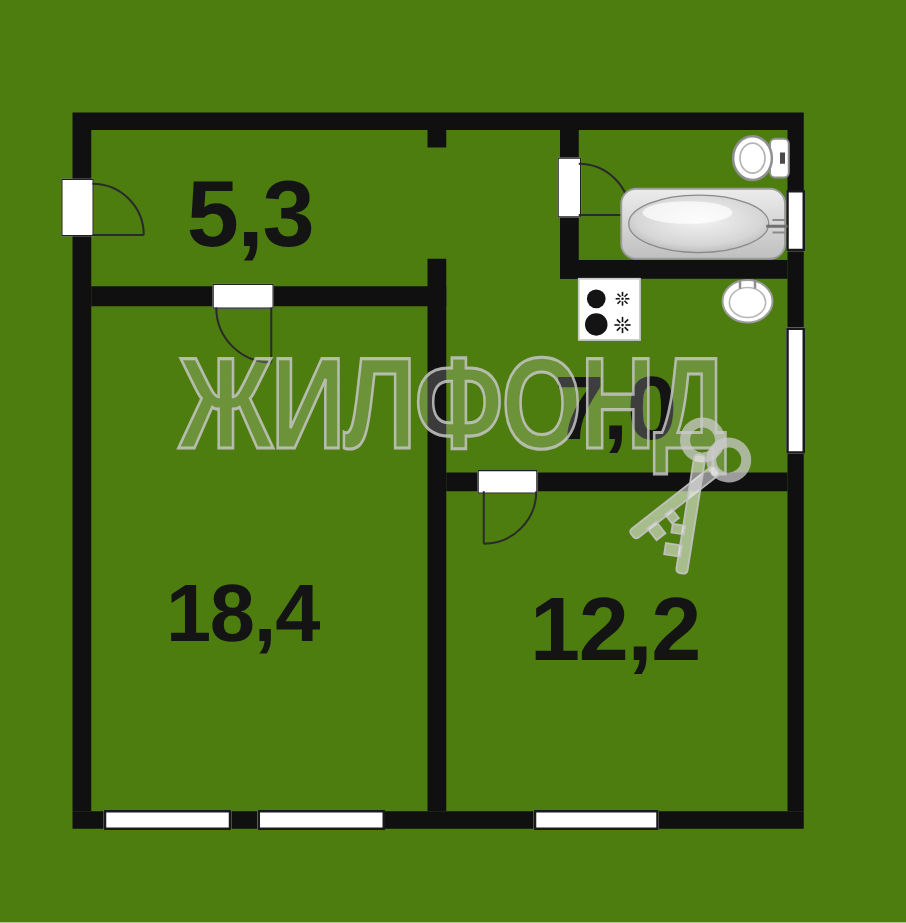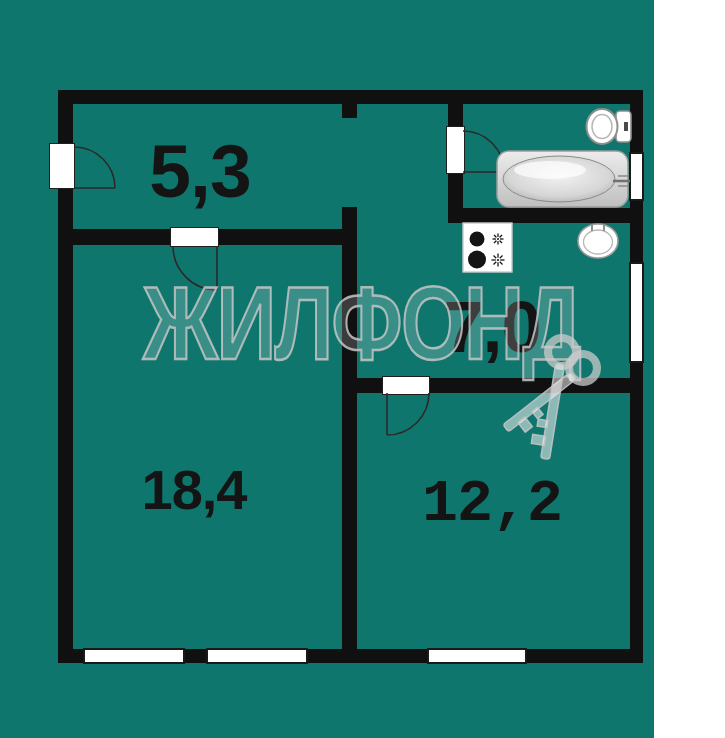--- a/index.html
+++ b/index.html
@@ -1,30 +1,30 @@
 <!DOCTYPE html>
 <html><head>
 <meta charset="utf-8">
 <style>
   html,body{margin:0;padding:0;background:#ffffff;}
   .plan-wrap{
-    position:relative;width:654px;height:738px;background:#0f766e;overflow:hidden;
+    position:relative;width:725px;height:738px;background:#4d7c0f;overflow:hidden;
     font-family:"Liberation Sans",sans-serif;
   }
   .wall{position:absolute;background:#101010;}
   .window{position:absolute;background:#ffffff;border:2px solid #1a1a1a;box-sizing:border-box;}
   .door-panel{position:absolute;background:#ffffff;border:1.5px solid #1f1f1f;box-sizing:border-box;z-index:6;}
   .room-label{
     position:absolute;transform:translate(-50%,-50%);
     font-weight:700;color:#141414;line-height:1;letter-spacing:-1px;z-index:10;white-space:nowrap;
   }
   .lbl-53{font-size:75px;}
   .lbl-70{font-size:72px;}
-  .lbl-184{font-size:56px;}
-  .lbl-122{font-size:60px;font-family:Liberation Mono, monospace;}
+  .lbl-184{font-size:65px;}
+  .lbl-122{font-size:72px;}
   .fixtures{position:absolute;left:0;top:0;z-index:7;}
   .keys-layer{position:absolute;left:0;top:0;z-index:14;}
   .watermark{
     position:absolute;left:143px;top:271px;z-index:12;
     font-size:104px;font-weight:700;line-height:1;letter-spacing:-2px;white-space:nowrap;
     transform:scaleX(0.8);transform-origin:left top;
     color:rgba(205,205,205,0.55);
     -webkit-text-fill-color:rgba(255,255,255,0.18);
     -webkit-text-stroke:2.5px rgba(198,198,198,0.85);
   }

